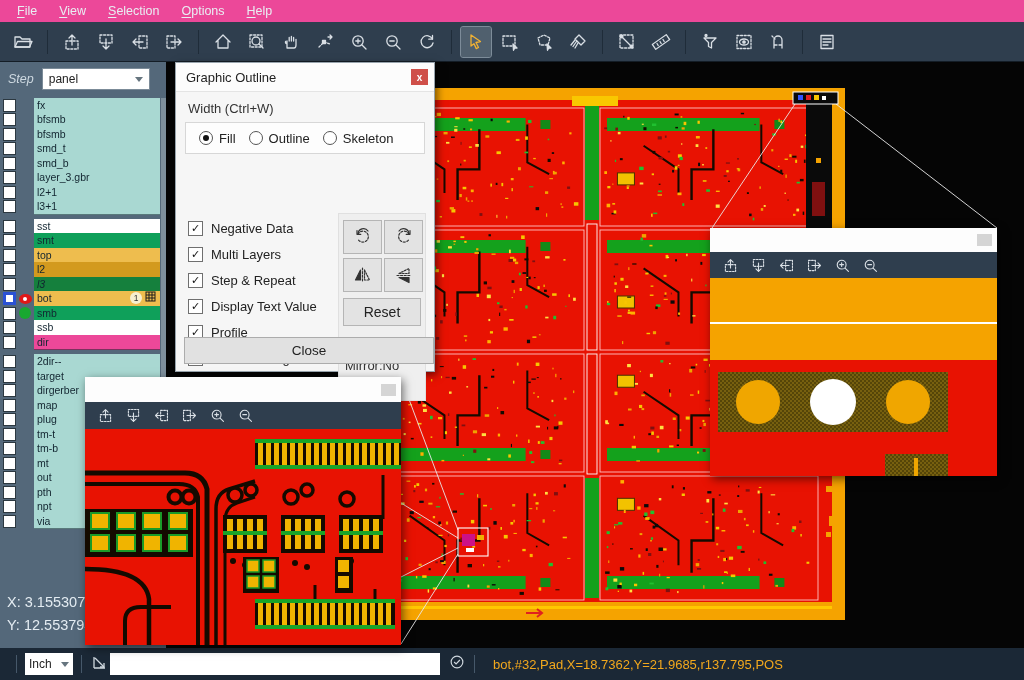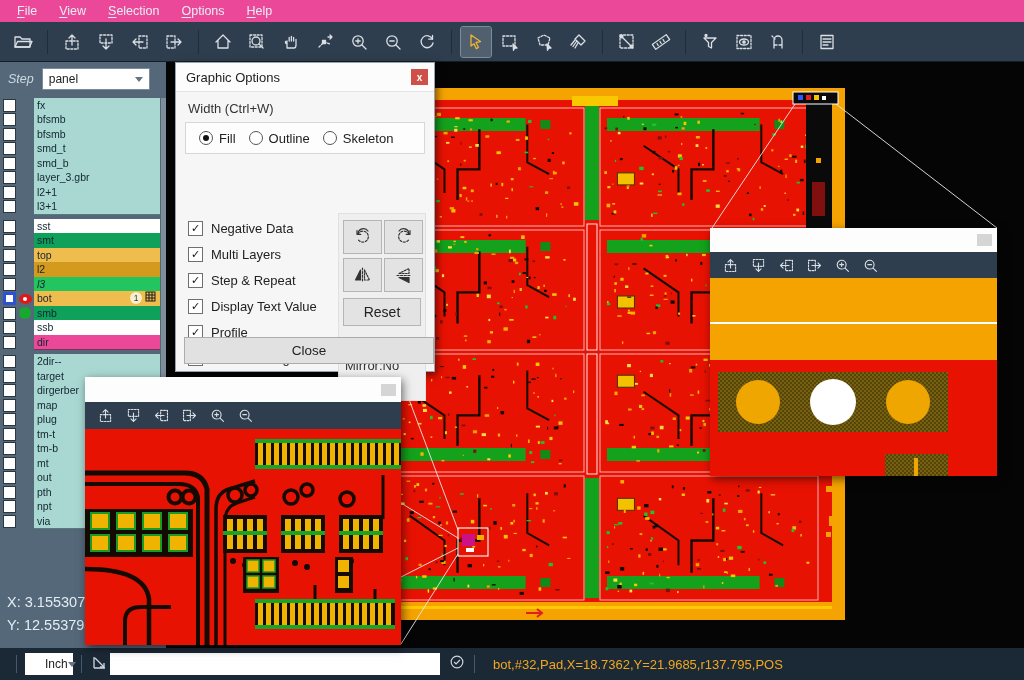--- a/index.html
+++ b/index.html
@@ -39,21 +39,21 @@
   .group-gap{height:5px;}
   .side-scroll{position:absolute;right:0;top:36px;width:5px;height:494px;background:#7e8f9c;}
   .coords{position:absolute;left:7px;color:#e4ecf2;font-size:14.5px;}
   
   .canvas{position:absolute;left:166px;top:62px;width:858px;height:586px;background:#050505;z-index:10;}
   
   .statusbar{position:absolute;left:0;bottom:0;width:1024px;height:32px;background:#1b2836;
              display:flex;align-items:center;z-index:45;box-sizing:border-box;padding-left:8px;}
   .sb-sep{width:1px;height:18px;background:#46586a;margin:0 8px;}
   .unit-select{background:#fff;height:22px;width:48px;display:flex;align-items:center;
-               justify-content:space-between;padding:0 20px;box-sizing:border-box;}
+               justify-content:space-between;padding:0 4px;box-sizing:border-box;}
   .unit-select span{font-size:12px;color:#222;}
   .sb-input{width:322px;height:22px;background:#fff;border:none;outline:none;font-size:12px;padding:0 4px;}
   .sb-msg{color:#f2a81d;font-size:13px;margin-left:10px;white-space:nowrap;}
   
   .dialog{position:absolute;left:175px;top:62px;width:260px;height:310px;background:#f6f6f6;
           border:1px solid #98a4ad;box-shadow:2px 3px 8px rgba(0,0,0,.55);z-index:50;box-sizing:border-box;}
   .dlg-title{height:28px;background:#fcfcfc;border-bottom:1px solid #e4e4e4;display:flex;align-items:center;
              justify-content:space-between;padding:0 6px 0 10px;}
   .dlg-title-text{font-size:13px;color:#222;}
   .dlg-close{width:17px;height:16px;background:#cf4f49;color:#fff;font-size:10px;display:flex;
@@ -1181,21 +1181,21 @@
       <div class="layer-row">
         <span class="lr-check"></span>
         <span class="lr-dot"></span>
         <span class="lr-label" style="background: rgb(211, 154, 30);">
           <span class="nm">l2</span>
         </span>
       </div>
       <div class="layer-row">
         <span class="lr-check"></span>
         <span class="lr-dot"></span>
-        <span class="lr-label" style="background: #22c55e; font-style: italic;">
+        <span class="lr-label" style="background: #15803d; font-style: italic;">
           <span class="nm">l3</span>
         </span>
       </div>
       <div class="layer-row">
         <span class="lr-check sel"></span>
         <span class="lr-dot">
           <span style="width:13px;height:10px;background:#e01818;border-radius:50%;display:inline-flex;align-items:center;justify-content:center">
             <span style="width:4px;height:4px;background:#fff;border-radius:50%"></span>
           </span>
         </span>
@@ -1317,21 +1317,21 @@
         </span>
       </div>
     </div>
   <div class="side-scroll"></div>
   <div class="coords" style="bottom:38px">X: 3.155307</div>
   <div class="coords" style="bottom:15px">Y: 12.553794</div>
 </div>
 
 <div class="dialog">
   <div class="dlg-title">
-    <span class="dlg-title-text">Graphic Options</span>
+    <span class="dlg-title-text">Graphic Outline</span>
     <span class="dlg-close">x</span>
   </div>
   <div class="dlg-widthlbl">Width (Ctrl+W)</div>
   <div class="radio-box" id="radio-box">
       <label class="radio-item">
         <span class="radio-ic on"></span>
         <span>Fill</span>
       </label>
       <label class="radio-item">
         <span class="radio-ic"></span>

